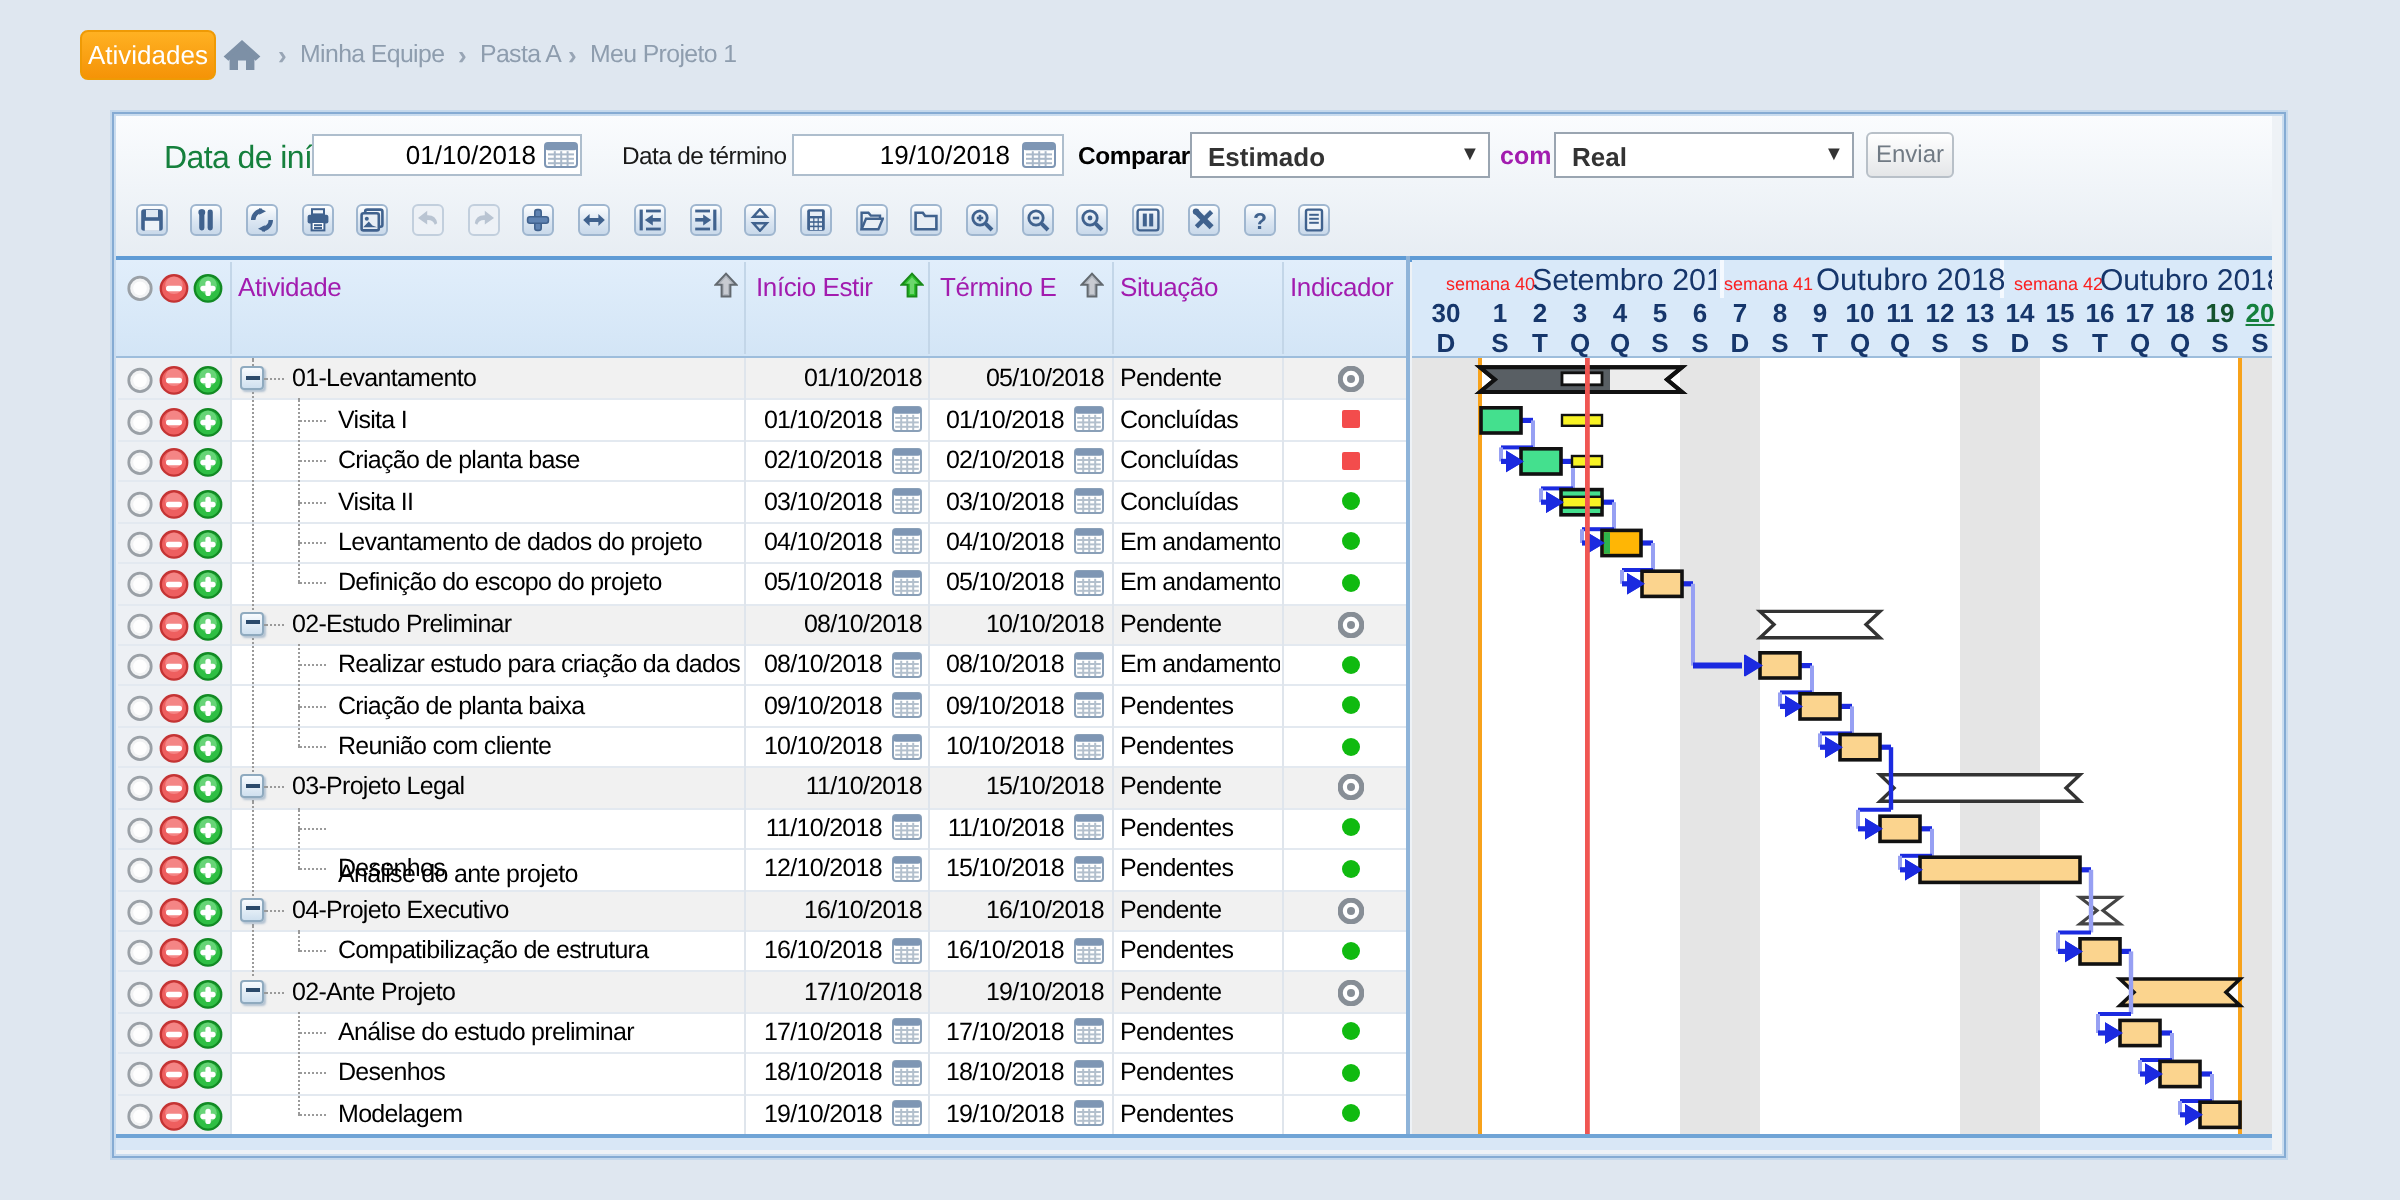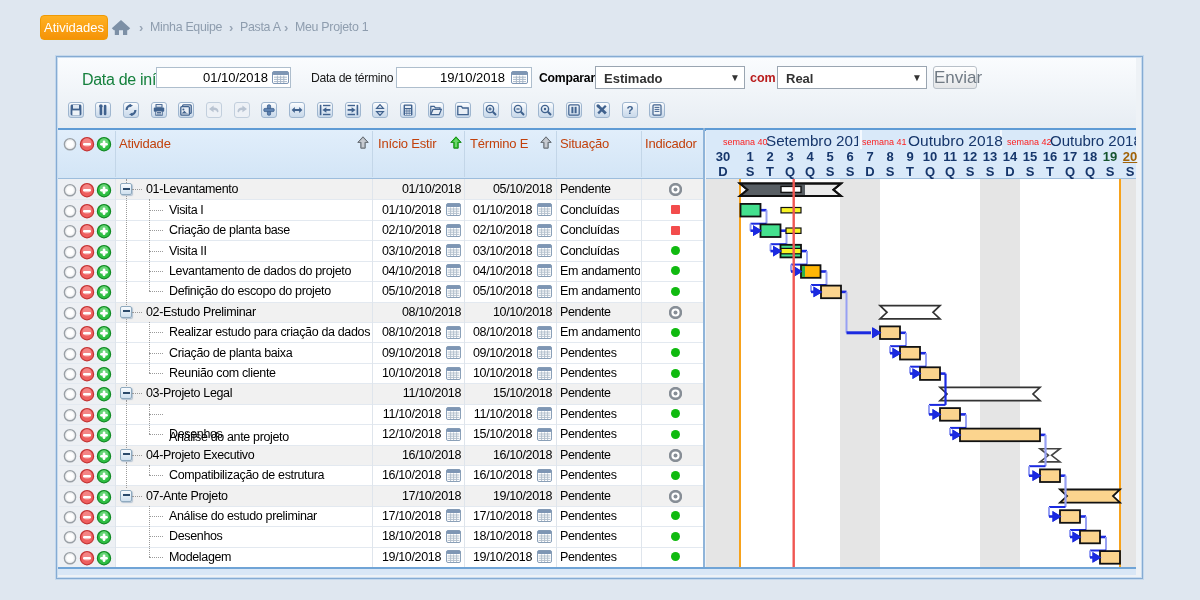--- a/index.html
+++ b/index.html
@@ -4,21 +4,21 @@
 html,body{margin:0;padding:0;}
 body{width:1200px;height:600px;background:#dfe7f0;font-family:"Liberation Sans",sans-serif;position:relative;overflow:hidden;}
 .ab{position:absolute;}
 .cell{position:absolute;font-size:12.5px;letter-spacing:-0.35px;color:#000;white-space:nowrap;overflow:hidden;}
 .dots-h{position:absolute;border-top:1px dotted #9a9a9a;height:0;}
 .dots-v{position:absolute;border-left:1px dotted #9a9a9a;width:0;}
 .tbtn{position:absolute;width:16px;height:16px;border:1px solid #9fb6cf;border-radius:3px;
  background:linear-gradient(#fdfeff,#dbe6f2 55%,#c9d9ea);box-sizing:border-box;}
 .tbtn.dis{border-color:#c2cfdd;background:#edf1f6;}
 .tbtn svg{position:absolute;left:1px;top:1px;}
-.hdrtxt{position:absolute;font-size:13px;letter-spacing:-0.2px;color:#c2410c;white-space:nowrap;}
+.hdrtxt{position:absolute;font-size:13px;letter-spacing:-0.2px;color:#a21caf;white-space:nowrap;}
 .seltxt{font-weight:bold;color:#333;font-size:13px;}
 </style></head><body>
 
 <div class="ab" style="left:40px;top:15px;width:68px;height:25px;border-radius:4px;
  background:linear-gradient(#ffb122,#f59307);border:1px solid #ef9a05;box-sizing:border-box;
  color:#fff;font-size:13px;text-align:center;line-height:23px;">Atividades</div>
 <svg class="ab" style="left:111px;top:19px" width="20" height="17" viewBox="0 0 20 17">
  <path d="M0.8 9.2 L10 1 L19.2 9.2 L16.8 11.4 L10 5.4 L3.2 11.4 Z" fill="#7d90a6"></path>
  <path d="M3.8 9.8 L3.8 16 L8 16 L8 11.2 L12 11.2 L12 16 L16.2 16 L16.2 9.8 L10 4.4 Z" fill="#7d90a6"></path>
 </svg>
@@ -36,26 +36,26 @@
 <div class="ab" style="left:82px;top:71px;font-size:16px;letter-spacing:-0.3px;color:#15803d;">Data de início</div>
 <div class="ab" style="left:156px;top:67px;width:135px;height:21px;background:#fff;border:1px solid #aebecd;box-sizing:border-box;"></div>
 <div class="ab" style="left:160px;top:70px;width:108px;font-size:13px;text-align:right;color:#000;">01/10/2018</div>
 <div class="ab" style="left:311px;top:71px;font-size:12.2px;letter-spacing:-0.3px;color:#1a1a1a;">Data de término</div>
 <div class="ab" style="left:396px;top:67px;width:136px;height:21px;background:#fff;border:1px solid #aebecd;box-sizing:border-box;"></div>
 <div class="ab" style="left:400px;top:70px;width:105px;font-size:13px;text-align:right;color:#000;">19/10/2018</div>
 <div class="ab" style="left:539px;top:71px;font-size:12.2px;letter-spacing:-0.2px;font-weight:bold;color:#000;">Comparar</div>
 <div class="ab" style="left:595px;top:66px;width:150px;height:23px;background:#fff;border:1px solid #9aa5b1;box-sizing:border-box;"></div>
 <div class="ab seltxt" style="left:604px;top:71px;">Estimado</div>
 <div class="ab" style="left:730px;top:72px;font-size:10px;color:#333;">▼</div>
-<div class="ab" style="left:750px;top:71px;font-size:12.5px;font-weight:bold;color:#b91c1c;">com</div>
+<div class="ab" style="left:750px;top:71px;font-size:12.5px;font-weight:bold;color:#a21caf;">com</div>
 <div class="ab" style="left:777px;top:66px;width:150px;height:23px;background:#fff;border:1px solid #9aa5b1;box-sizing:border-box;"></div>
 <div class="ab seltxt" style="left:786px;top:71px;">Real</div>
 <div class="ab" style="left:912px;top:72px;font-size:10px;color:#333;">▼</div>
 <div class="ab" style="left:933px;top:66px;width:44px;height:23px;background:linear-gradient(#ffffff,#e4e6e8);
- border:1px solid #b8c0c8;border-radius:3px;box-sizing:border-box;color:#707a84;font-size:17px;text-align:center;line-height:21px;">Enviar</div>
+ border:1px solid #b8c0c8;border-radius:3px;box-sizing:border-box;color:#707a84;font-size:12px;text-align:center;line-height:21px;">Enviar</div>
 <svg class="ab" style="left:272px;top:71px" width="17" height="13" viewBox="0 0 17 13">
  <rect x="0.5" y="0.5" width="16" height="12" rx="1.5" fill="#fff" stroke="#7e96b4"></rect>
  <rect x="0.5" y="0.5" width="16" height="3.6" rx="1.5" fill="#7e96b4"></rect>
  <g stroke="#a9b8c9" stroke-width="1">
   <line x1="2" y1="6.2" x2="15" y2="6.2"></line>
       <line x1="2" y1="8.4" x2="15" y2="8.4"></line>
       <line x1="2" y1="10.6" x2="15" y2="10.6"></line>
   <line x1="5.4" y1="4.6" x2="5.4" y2="12"></line>
       <line x1="8.6" y1="4.6" x2="8.6" y2="12"></line>
       <line x1="11.8" y1="4.6" x2="11.8" y2="12"></line>
@@ -620,21 +620,21 @@
 <div class="ab" style="left:122.5px;top:453.2px;width:7px;height:2px;background:#2b4a6b;"></div>
 <div class="dots-h" style="left:132px;top:454.7px;width:10px;"></div>
 <div class="cell" style="left:146px;top:447.7px;width:225px;">04-Projeto Executivo</div>
 <div class="dots-v" style="left:149px;top:464.9px;height:10.2px;"></div>
 <div class="dots-h" style="left:149px;top:475.1px;width:14px;"></div>
 <div class="cell" style="left:169px;top:468.1px;width:202px;">Compatibilização de estrutura</div>
 <div class="ab" style="left:120px;top:489.5px;width:12px;height:12px;border:1px solid #8faabf;border-radius:2px;
  background:linear-gradient(#f8fbfe,#cfe0ef);box-sizing:border-box;box-shadow:1px 1px 1px rgba(120,150,180,0.5);"></div>
 <div class="ab" style="left:122.5px;top:494.0px;width:7px;height:2px;background:#2b4a6b;"></div>
 <div class="dots-h" style="left:132px;top:495.5px;width:10px;"></div>
-<div class="cell" style="left:146px;top:488.5px;width:225px;">07-Ante Projeto</div>
+<div class="cell" style="left:146px;top:488.5px;width:225px;">02-Ante Projeto</div>
 <div class="dots-v" style="left:149px;top:505.7px;height:51.1px;"></div>
 <div class="dots-h" style="left:149px;top:515.9px;width:14px;"></div>
 <div class="cell" style="left:169px;top:508.9px;width:202px;">Análise do estudo preliminar</div>
 <div class="dots-h" style="left:149px;top:536.4px;width:14px;"></div>
 <div class="cell" style="left:169px;top:529.4px;width:202px;">Desenhos</div>
 <div class="dots-h" style="left:149px;top:556.8px;width:14px;"></div>
 <div class="cell" style="left:169px;top:549.8px;width:202px;">Modelagem</div>
 <div class="cell" style="left:376px;top:182.2px;width:85px;text-align:right;">01/10/2018</div>
 <div class="cell" style="left:467px;top:182.2px;width:85px;text-align:right;">05/10/2018</div>
 <div class="cell" style="left:560px;top:182.2px;width:80px;">Pendente</div>
@@ -1089,21 +1089,21 @@
 <div class="ab" style="left:920px;top:149px;width:20px;text-align:center;font-size:13px;font-weight:bold;color:#16366b;">10</div>
 <div class="ab" style="left:940px;top:149px;width:20px;text-align:center;font-size:13px;font-weight:bold;color:#16366b;">11</div>
 <div class="ab" style="left:960px;top:149px;width:20px;text-align:center;font-size:13px;font-weight:bold;color:#16366b;">12</div>
 <div class="ab" style="left:980px;top:149px;width:20px;text-align:center;font-size:13px;font-weight:bold;color:#16366b;">13</div>
 <div class="ab" style="left:1000px;top:149px;width:20px;text-align:center;font-size:13px;font-weight:bold;color:#16366b;">14</div>
 <div class="ab" style="left:1020px;top:149px;width:20px;text-align:center;font-size:13px;font-weight:bold;color:#16366b;">15</div>
 <div class="ab" style="left:1040px;top:149px;width:20px;text-align:center;font-size:13px;font-weight:bold;color:#16366b;">16</div>
 <div class="ab" style="left:1060px;top:149px;width:20px;text-align:center;font-size:13px;font-weight:bold;color:#16366b;">17</div>
 <div class="ab" style="left:1080px;top:149px;width:20px;text-align:center;font-size:13px;font-weight:bold;color:#16366b;">18</div>
 <div class="ab" style="left:1100px;top:149px;width:20px;text-align:center;font-size:13px;font-weight:bold;color:#14532d;">19</div>
-<div class="ab" style="left:1120px;top:149px;width:20px;text-align:center;font-size:13px;font-weight:bold;color:#a16207;text-decoration:underline;">20</div>
+<div class="ab" style="left:1120px;top:149px;width:20px;text-align:center;font-size:13px;font-weight:bold;color:#15803d;text-decoration:underline;">20</div>
 <div class="ab" style="left:713px;top:163.5px;width:20px;text-align:center;font-size:13px;font-weight:bold;color:#16366b;">D</div>
 <div class="ab" style="left:740px;top:163.5px;width:20px;text-align:center;font-size:13px;font-weight:bold;color:#16366b;">S</div>
 <div class="ab" style="left:760px;top:163.5px;width:20px;text-align:center;font-size:13px;font-weight:bold;color:#16366b;">T</div>
 <div class="ab" style="left:780px;top:163.5px;width:20px;text-align:center;font-size:13px;font-weight:bold;color:#16366b;">Q</div>
 <div class="ab" style="left:800px;top:163.5px;width:20px;text-align:center;font-size:13px;font-weight:bold;color:#16366b;">Q</div>
 <div class="ab" style="left:820px;top:163.5px;width:20px;text-align:center;font-size:13px;font-weight:bold;color:#16366b;">S</div>
 <div class="ab" style="left:840px;top:163.5px;width:20px;text-align:center;font-size:13px;font-weight:bold;color:#16366b;">S</div>
 <div class="ab" style="left:860px;top:163.5px;width:20px;text-align:center;font-size:13px;font-weight:bold;color:#16366b;">D</div>
 <div class="ab" style="left:880px;top:163.5px;width:20px;text-align:center;font-size:13px;font-weight:bold;color:#16366b;">S</div>
 <div class="ab" style="left:900px;top:163.5px;width:20px;text-align:center;font-size:13px;font-weight:bold;color:#16366b;">T</div>

